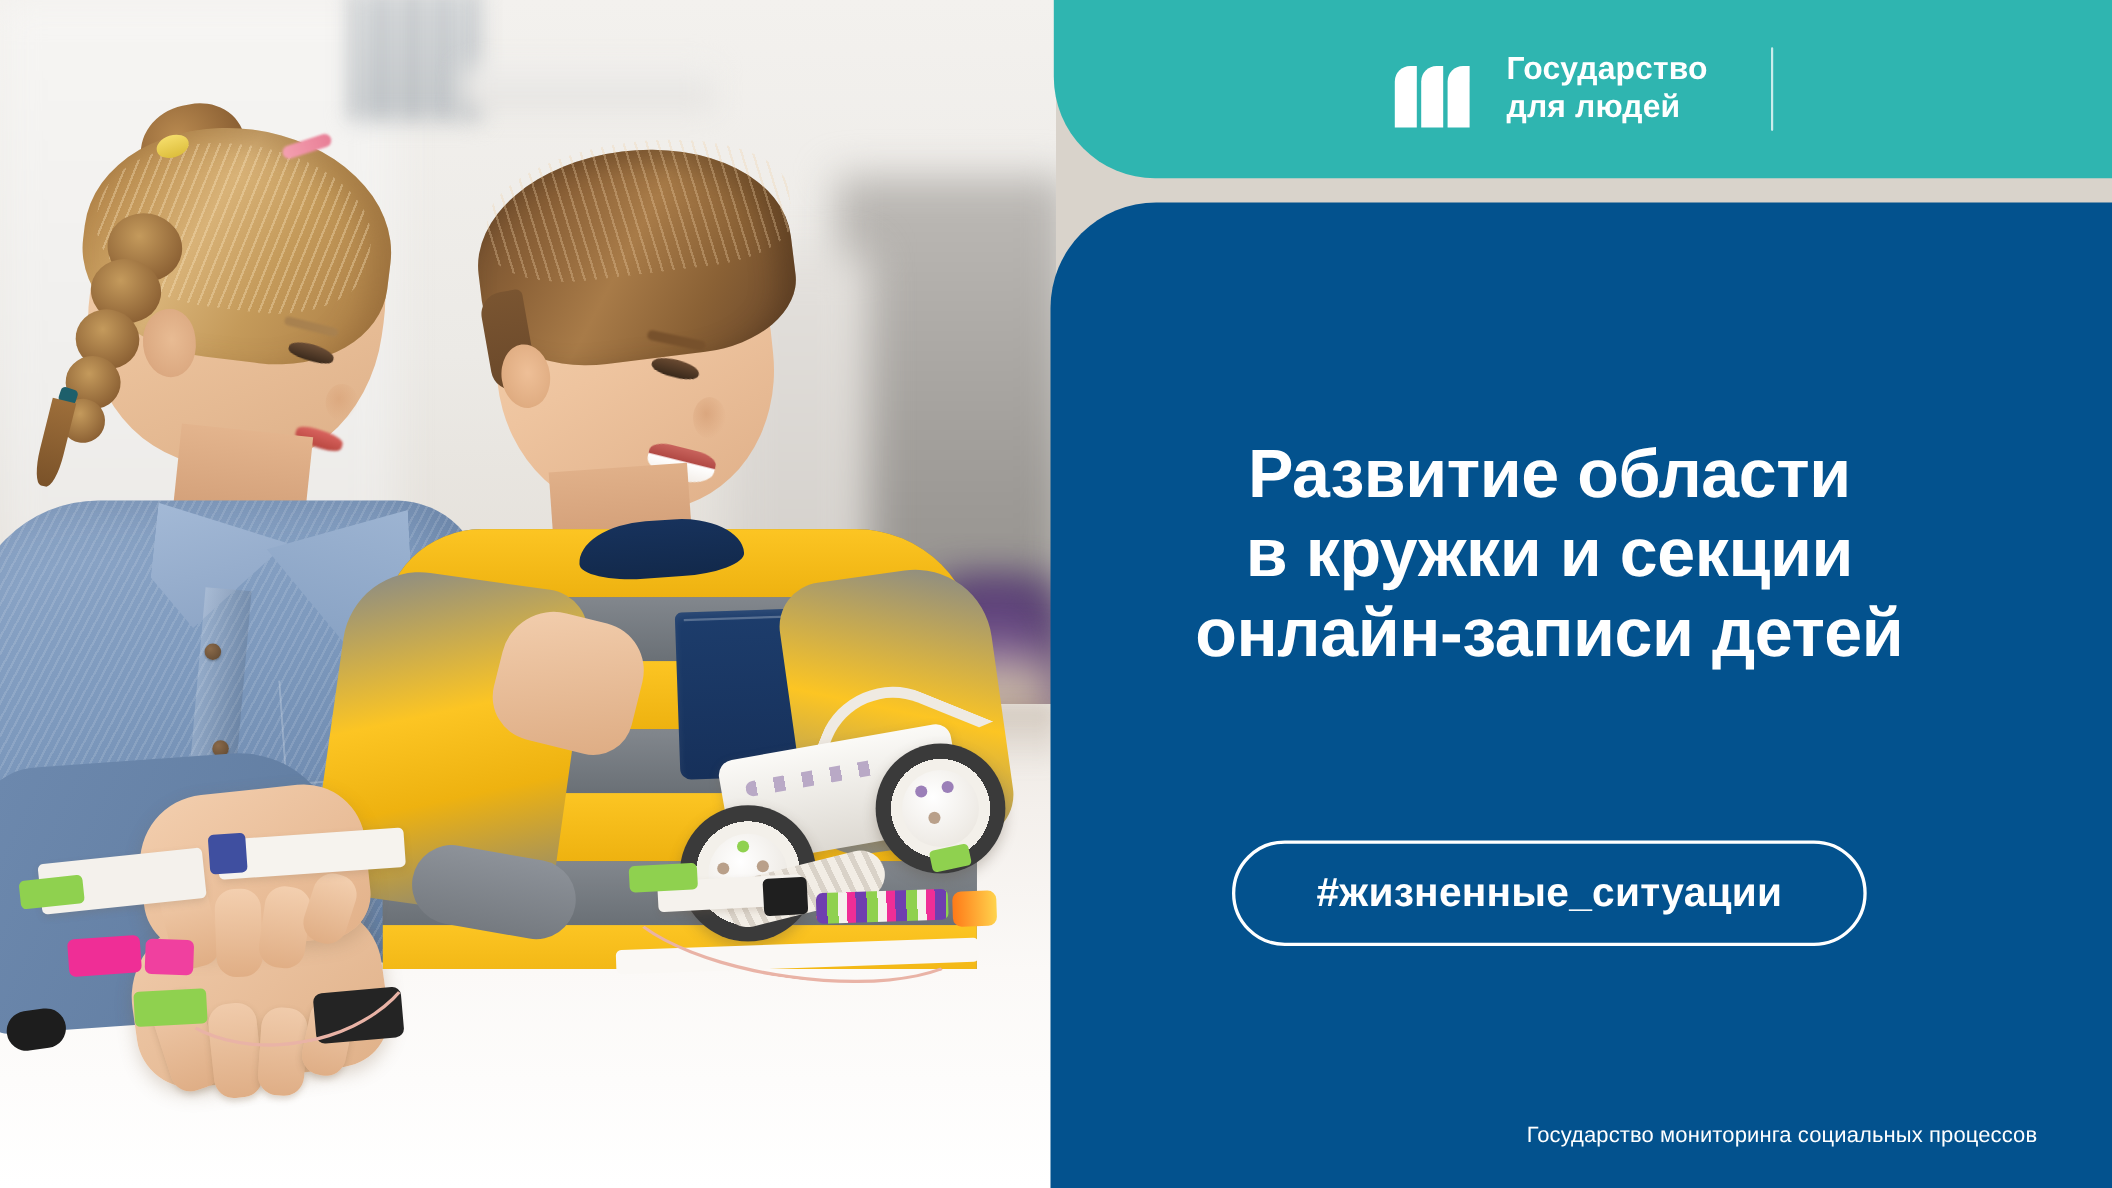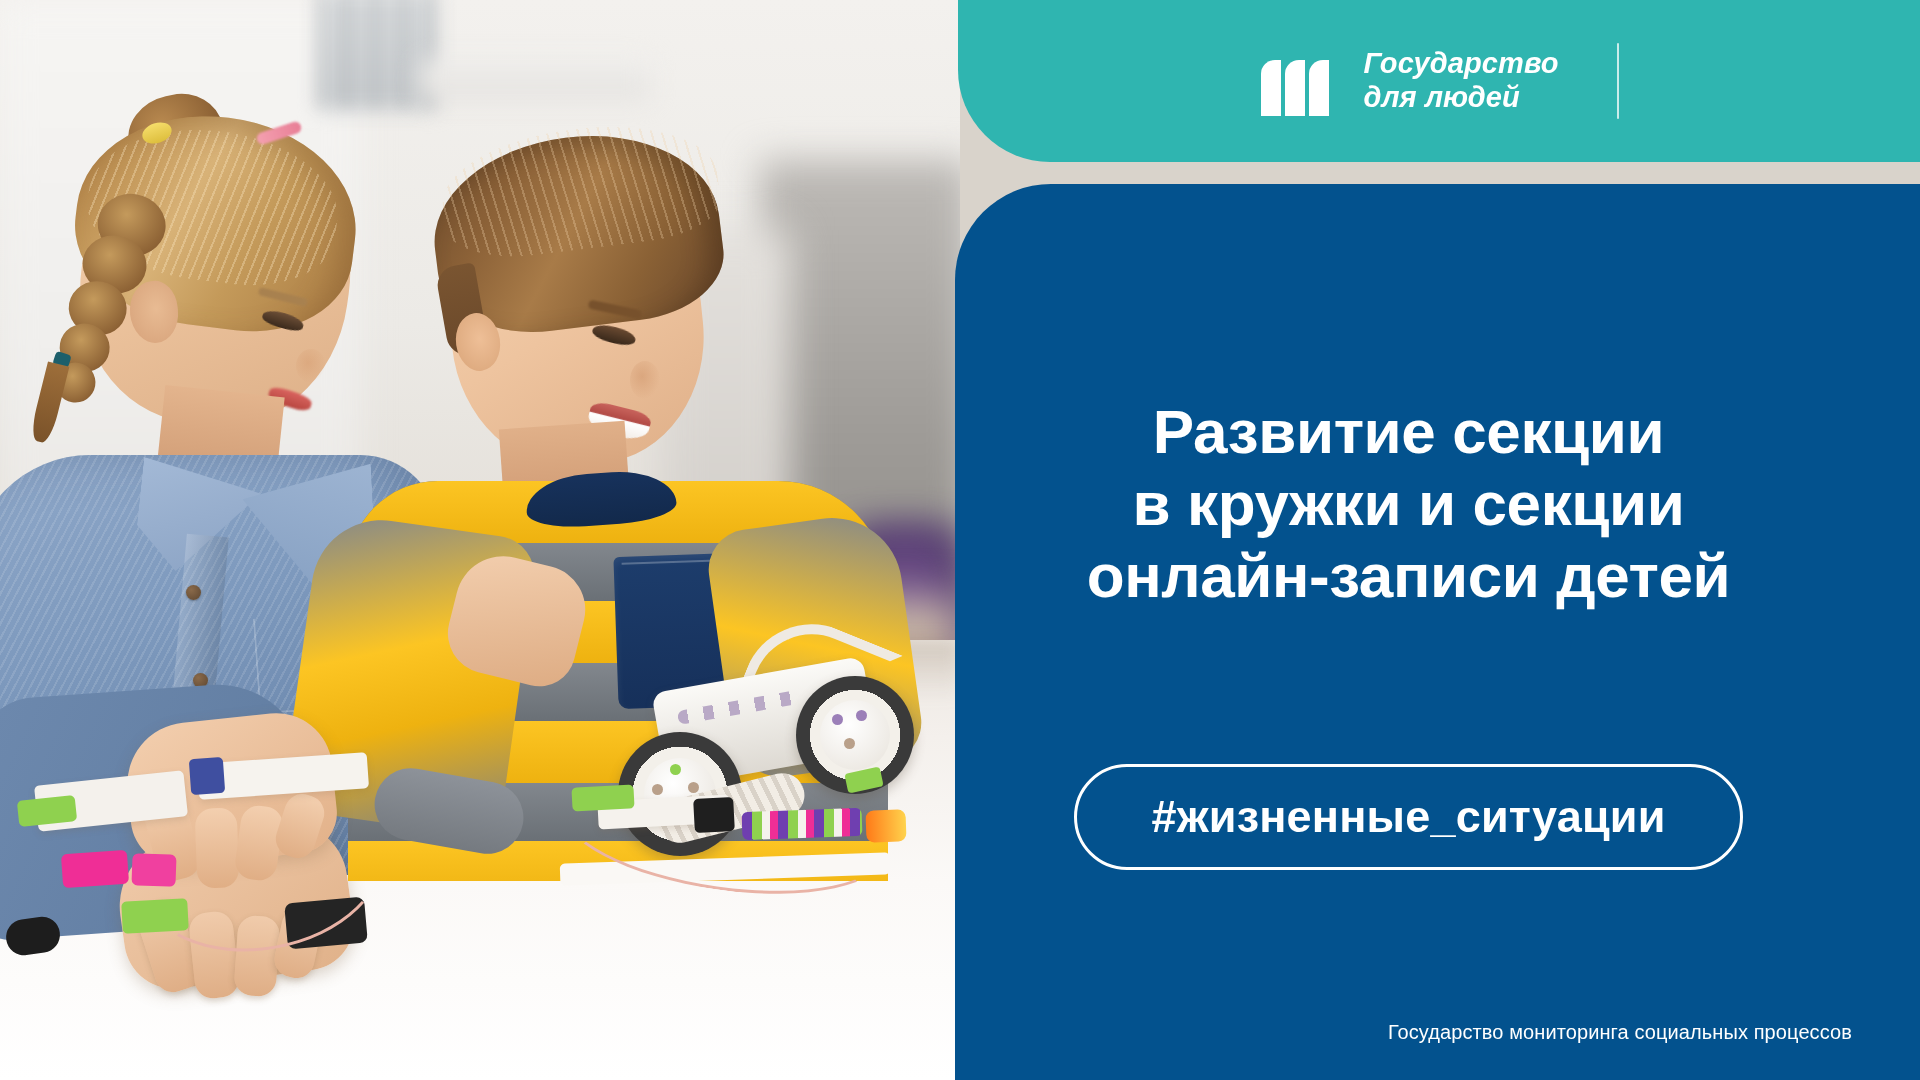--- a/index.html
+++ b/index.html
@@ -378,21 +378,21 @@
     border-radius:50%;
   }
 
   
   .teal-panel {
     position:absolute; left:958px; top:0; width:962px; height:162px;
     background:#2fb5b0;
     border-bottom-left-radius:92px;
     display:flex; align-items:center; justify-content:center; gap:58px;
   }
-  .brand-group { display:flex; align-items:center; gap:30px;font-style:italic; }
+  .brand-group { display:flex; align-items:center; gap:30px; }
   .mark {
     width:74px; height:74px; display:block;
   }
   .brand-text {
     color:#ffffff; font-size:29px; font-weight:700; line-height:1.16;
     letter-spacing:.1px; white-space:pre-line;
   }
   .divider { width:2px; height:76px; background:rgba(255,255,255,.75); border-radius:1px; }
   .crest { width:72px; height:94px; display:block; }
   .gov-text {
@@ -414,21 +414,21 @@
   }
   .headline div { white-space:nowrap; }
 
   .hashtag-wrap {
     position:absolute; left:0; right:58px; top:580px;
     display:flex; justify-content:center;
   }
   .hashtag {
     border:3px solid #ffffff; border-radius:56px;
     padding:24px 74px;
-    color:#ffffff; font-size:45px; font-weight:700; letter-spacing:.2px;
+    color:#ffffff; font-size:37px; font-weight:700; letter-spacing:.2px;
     background:transparent; white-space:nowrap;
   }
 
   .footer {
     position:absolute; right:68px; bottom:36px;
     color:#ffffff; font-size:20px; font-weight:400; letter-spacing:.1px;
   }
 </style>
 </head>
 <body>
@@ -580,21 +580,21 @@
 для людей</span>
     </div>
 
     <div class="divider"></div>
 
   </div>
 
   <div class="blue-panel">
 
     <div class="headline">
-      <div>Развитие секции</div>
+      <div>Развитие области</div>
       <div>в кружки и секции</div>
       <div>онлайн-записи детей</div>
     </div>
 
     <div class="hashtag-wrap">
       <div class="hashtag">#жизненные_ситуации</div>
     </div>
 
     <div class="footer">Государство мониторинга социальных процессов</div>
   </div>

